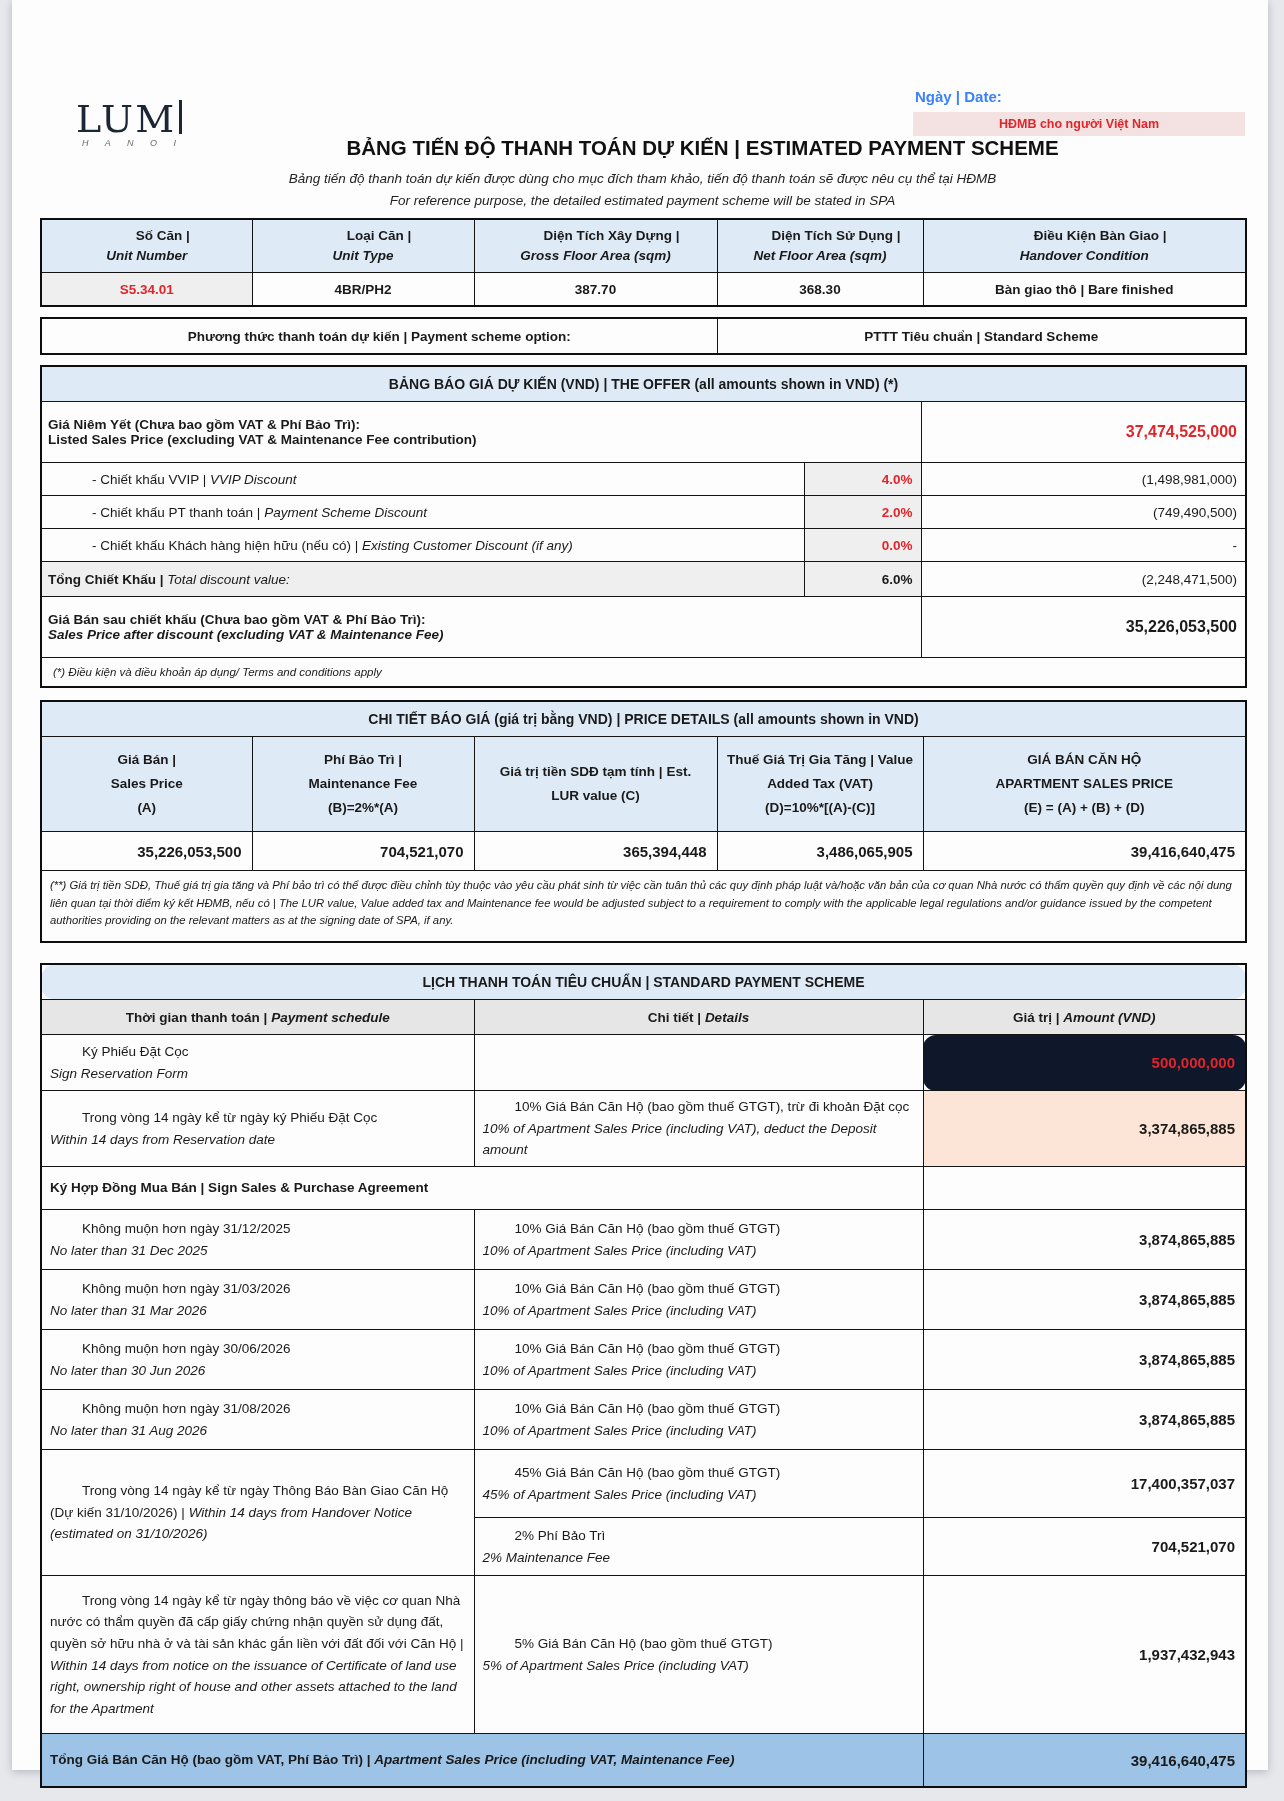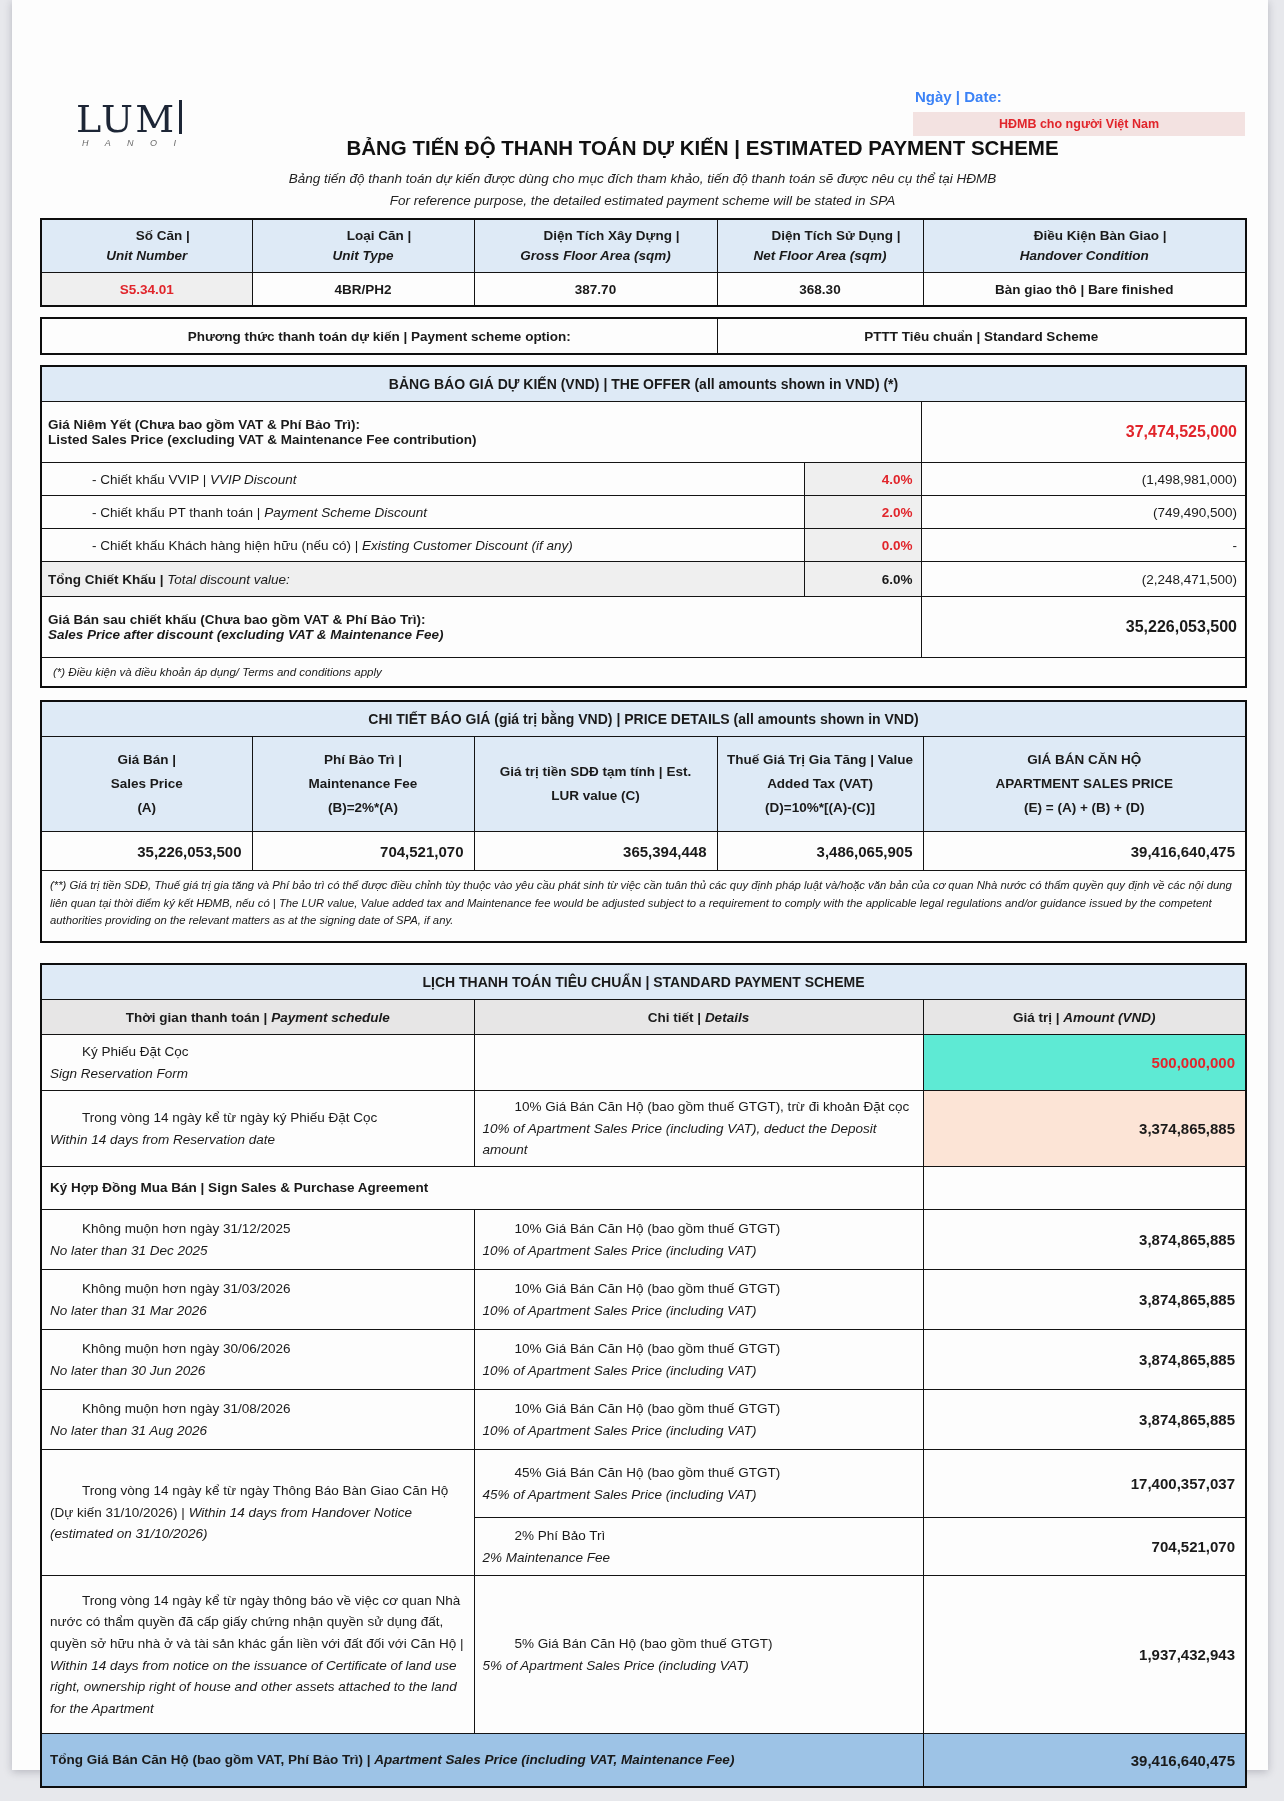--- a/index.html
+++ b/index.html
@@ -40,21 +40,21 @@
   td{border:1px solid #141414;padding:2px 6px;vertical-align:middle;font-size:13.5px;}
   table.bordered{border:2px solid #0e0e0e;}
   .right{text-align:right;padding-right:8px;}
   .bold{font-weight:bold;}
   .it{font-style:italic;}
   .line:empty{display:none;}
   .vn{font-style:normal;margin-left:32px;}
   .en{font-style:italic;}
   .blue-head{background:#deeaf6;font-weight:bold;text-align:center;font-size:14px;}
   .gray{background:#efefef;}
-  .gray2{background:#5eead4;}
+  .gray2{background:#0f172a;border-radius:13px;}
   .peach{background:#fce4d6;}
   .red{color:#e1252b;}
   .sp10{height:10px;}
   .sp12{height:12px;}
   .sp20{height:20px;}
 
   .unit-head td{background:#deeaf6;font-weight:bold;text-align:center;height:48px;line-height:1.5;}
   .unit-row td{font-weight:bold;text-align:center;height:28px;}
 
   .opt td{font-weight:bold;text-align:center;height:30px;}
@@ -259,21 +259,21 @@
   <div class="sp20"></div>
 
   <table class="bordered sch">
     <colgroup>
           <col style="width:433px">
           <col style="width:449px">
           <col style="width:323px">
         </colgroup>
     <tbody>
           <tr>
-      <td colspan="3" class="blue-head" style="height:30px;">LỊCH THANH TOÁN TIÊU CHUẨN | STANDARD PAYMENT SCHEME</td>
+      <td colspan="3" class="blue-head" style="height:30px;border-radius:15px;">LỊCH THANH TOÁN TIÊU CHUẨN | STANDARD PAYMENT SCHEME</td>
     </tr>
     <tr class="sch-colhead">
       <td><span>Thời gian thanh toán | </span><span class="it">Payment schedule</span></td>
       <td><span>Chi tiết | </span><span class="it">Details</span></td>
       <td><span>Giá trị | </span><span class="it">Amount (VND)</span></td>
     </tr>
 
     <tr style="height:56px;">
       <td class="sched">
               <span class="vn">Ký Phiếu Đặt Cọc</span>

